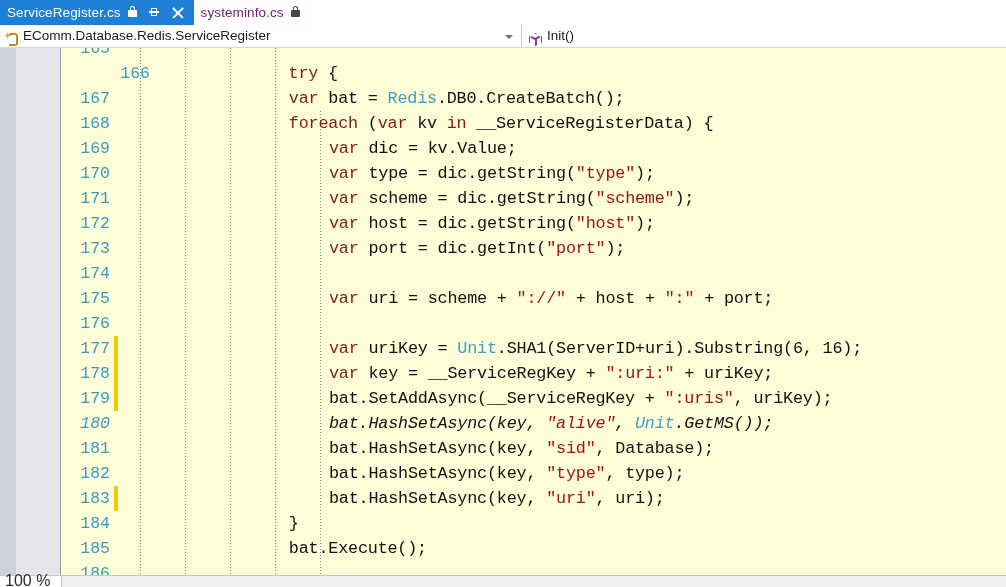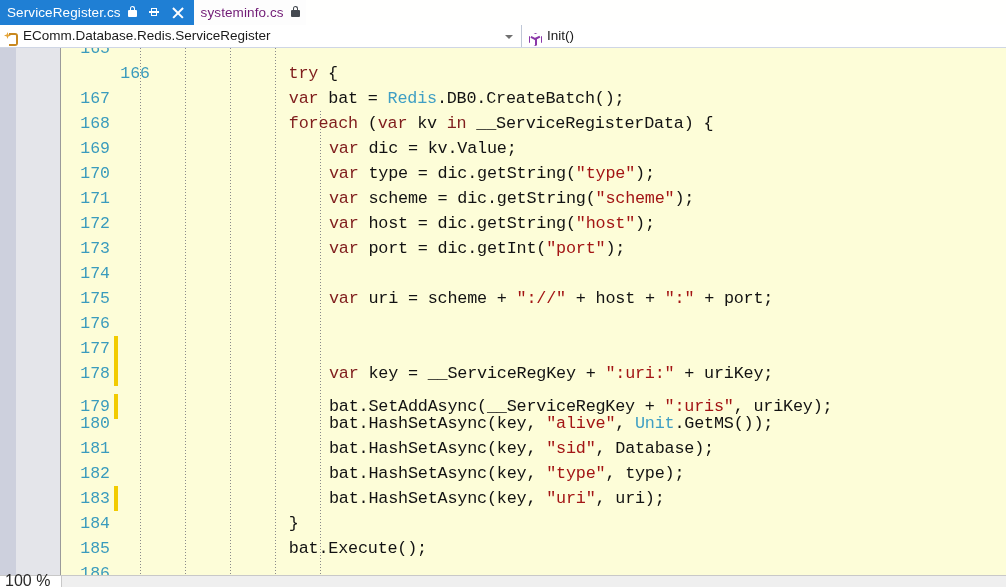--- a/index.html
+++ b/index.html
@@ -414,24 +414,24 @@
         <div class="line" style="position: absolute; left: 0px; top: 38px; width: 1006px;"><div class="lnum">167</div><div class="ltext" style="left: 288.8px;"><span class="kw">var</span><span class="pun"> bat = </span><span class="typ">Redis</span><span class="pun">.DB0.CreateBatch();</span></div></div>
         <div class="line" style="position: absolute; left: 0px; top: 63px; width: 1006px;"><div class="lnum">168</div><div class="ltext" style="left: 288.8px;"><span class="kw">foreach</span><span class="pun"> (</span><span class="kw">var</span><span class="pun"> kv </span><span class="kw">in</span><span class="pun"> __ServiceRegisterData) {</span></div></div>
         <div class="line" style="position: absolute; left: 0px; top: 88px; width: 1006px;"><div class="lnum">169</div><div class="ltext" style="left: 329px;"><span class="kw">var</span><span class="pun"> dic = kv.Value;</span></div></div>
         <div class="line" style="position: absolute; left: 0px; top: 113px; width: 1006px;"><div class="lnum">170</div><div class="ltext" style="left: 329px;"><span class="kw">var</span><span class="pun"> type = dic.getString(</span><span class="str">"type"</span><span class="pun">);</span></div></div>
         <div class="line" style="position: absolute; left: 0px; top: 138px; width: 1006px;"><div class="lnum">171</div><div class="ltext" style="left: 329px;"><span class="kw">var</span><span class="pun"> scheme = dic.getString(</span><span class="str">"scheme"</span><span class="pun">);</span></div></div>
         <div class="line" style="position: absolute; left: 0px; top: 163px; width: 1006px;"><div class="lnum">172</div><div class="ltext" style="left: 329px;"><span class="kw">var</span><span class="pun"> host = dic.getString(</span><span class="str">"host"</span><span class="pun">);</span></div></div>
         <div class="line" style="position: absolute; left: 0px; top: 188px; width: 1006px;"><div class="lnum">173</div><div class="ltext" style="left: 329px;"><span class="kw">var</span><span class="pun"> port = dic.getInt(</span><span class="str">"port"</span><span class="pun">);</span></div></div>
         <div class="line" style="position: absolute; left: 0px; top: 213px; width: 1006px;"><div class="lnum">174</div><div class="ltext" style="left: 128px;"></div></div>
         <div class="line" style="position: absolute; left: 0px; top: 238px; width: 1006px;"><div class="lnum">175</div><div class="ltext" style="left: 329px;"><span class="kw">var</span><span class="pun"> uri = scheme + </span><span class="str">"://"</span><span class="pun"> + host + </span><span class="str">":"</span><span class="pun"> + port;</span></div></div>
         <div class="line" style="position: absolute; left: 0px; top: 263px; width: 1006px;"><div class="lnum">176</div><div class="ltext" style="left: 128px;"></div></div>
-        <div class="line" style="position: absolute; left: 0px; top: 288px; width: 1006px;"><div class="lnum">177</div><div class="chg"></div></div>
+        <div class="line" style="position: absolute; left: 0px; top: 288px; width: 1006px;"><div class="lnum">177</div><div class="chg"></div><div class="ltext" style="left: 329px;"><span class="kw">var</span><span class="pun"> uriKey = </span><span class="typ">Unit</span><span class="pun">.SHA1(ServerID+uri).Substring(6, 16);</span></div></div>
         <div class="line" style="position: absolute; left: 0px; top: 313px; width: 1006px;"><div class="lnum">178</div><div class="chg"></div><div class="ltext" style="left: 329px;"><span class="kw">var</span><span class="pun"> key = __ServiceRegKey + </span><span class="str">":uri:"</span><span class="pun"> + uriKey;</span></div></div>
-        <div class="line" style="position: absolute; left: 0px; top: 338px; width: 1006px; margin-top: 8px;"><div class="lnum">179</div><div class="chg"></div><div class="ltext" style="left: 329px;"><span class="pun">bat.SetAddAsync(__ServiceRegKey + </span><span class="str">":uris"</span><span class="pun">, uriKey);</span></div></div>
-        <div class="line" style="position: absolute; left: 0px; top: 363px; width: 1006px;"><div class="lnum">180</div><div class="ltext" style="left: 329px;"><span class="pun">bat.HashSetAsync(key, </span><span class="str">"alive"</span><span class="pun">, </span><span class="typ">Unit</span><span class="pun">.GetMS());</span></div></div>
+        <div class="line" style="position: absolute; left: 0px; top: 338px; width: 1006px;"><div class="lnum">179</div><div class="chg"></div><div class="ltext" style="left: 329px;"><span class="pun">bat.SetAddAsync(__ServiceRegKey + </span><span class="str">":uris"</span><span class="pun">, uriKey);</span></div></div>
+        <div class="line" style="position: absolute; left: 0px; top: 363px; width: 1006px; font-style: italic;"><div class="lnum">180</div><div class="ltext" style="left: 329px;"><span class="pun">bat.HashSetAsync(key, </span><span class="str">"alive"</span><span class="pun">, </span><span class="typ">Unit</span><span class="pun">.GetMS());</span></div></div>
         <div class="line" style="position: absolute; left: 0px; top: 388px; width: 1006px;"><div class="lnum">181</div><div class="ltext" style="left: 329px;"><span class="pun">bat.HashSetAsync(key, </span><span class="str">"sid"</span><span class="pun">, Database);</span></div></div>
         <div class="line" style="position: absolute; left: 0px; top: 413px; width: 1006px;"><div class="lnum">182</div><div class="ltext" style="left: 329px;"><span class="pun">bat.HashSetAsync(key, </span><span class="str">"type"</span><span class="pun">, type);</span></div></div>
         <div class="line" style="position: absolute; left: 0px; top: 438px; width: 906px;"><div class="lnum">183</div><div class="chg"></div><div class="ltext" style="left: 329px;"><span class="pun">bat.HashSetAsync(key, </span><span class="str">"uri"</span><span class="pun">, uri);</span></div></div>
         <div class="line" style="position: absolute; left: 0px; top: 463px; width: 1006px;"><div class="lnum">184</div><div class="ltext" style="left: 288.8px;"><span class="pun">}</span></div></div>
         <div class="line" style="position: absolute; left: 0px; top: 488px; width: 1006px;"><div class="lnum">185</div><div class="ltext" style="left: 288.8px;"><span class="pun">bat.Execute();</span></div></div>
         <div class="line" style="position: absolute; left: 0px; top: 513px; width: 866px;"><div class="lnum">186</div><div class="ltext" style="left: 128px;"></div></div>
       </div>
   </div>
 
   <div class="statusbar">

